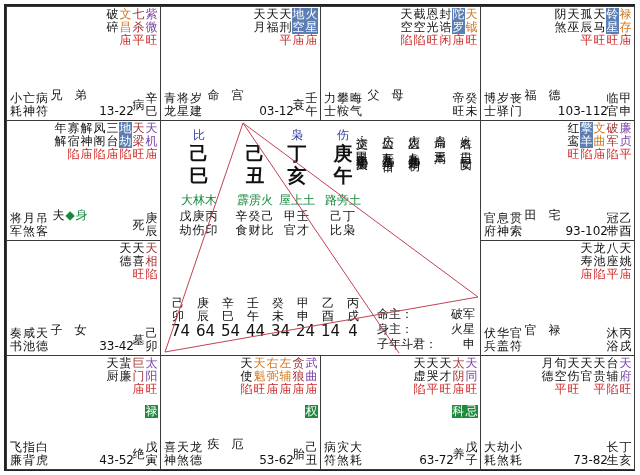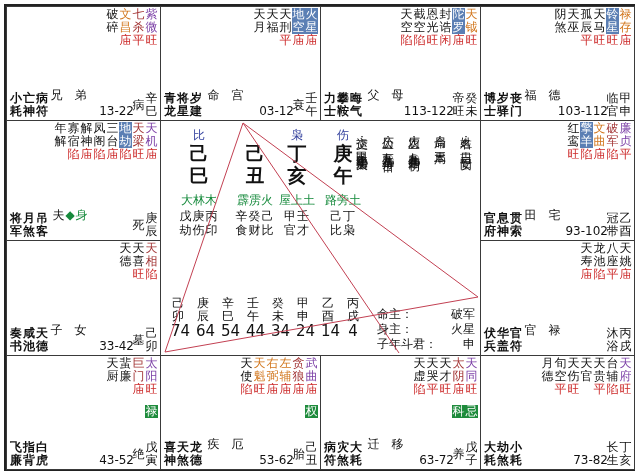--- a/index.html
+++ b/index.html
@@ -13,21 +13,21 @@
   .scol{width:13px;display:flex;flex-direction:column;align-items:center;
         font-size:12px;line-height:13px;}
   .scol span{height:13px;width:13px;text-align:center;display:block;overflow:hidden;}
   .c-k{color:#111}
   .c-o{color:#D2771E}
   .c-p{color:#7B3FA6}
   .c-r{color:#A33636}
   .c-s{background:#5B7FB4;color:#fff;}
   .bri{color:#CC2929;}
   .hua{margin-top:9px;background:#1E8B3C;color:#fff;}
-  .gods{position:absolute;left:3px;bottom:2px;font-size:12px;line-height:13px;letter-spacing:1px;font-weight:bold;}
+  .gods{position:absolute;left:3px;bottom:2px;font-size:12px;line-height:13px;letter-spacing:1px;}
   .pname{position:absolute;left:0;right:26px;bottom:16px;text-align:center;
          font-size:12px;letter-spacing:4px;white-space:nowrap;}
   .pname .body{color:#168A3C;}
   .pname.tight{letter-spacing:1px;}
   .prange{position:absolute;left:0;right:26px;bottom:2px;text-align:right;font-size:12px;}
   .stagegz{position:absolute;right:2px;bottom:2px;display:flex;}
   .sgcol{display:flex;flex-direction:column;justify-content:center;width:13px;
          font-size:12px;line-height:13px;text-align:center;}
   .centerbox{left:160px;top:120px;width:321px;height:236px;}
   .pillar{position:absolute;top:6px;width:48px;text-align:center;}
@@ -274,21 +274,20 @@
           <span class="ch c-o">天</span>
           <span class="ch c-o">钺</span>
           <span class="bri">旺</span>
         </div>
       </div>
       <div class="gods">
         <div class="gline">力攀晦</div>
         <div class="gline">士鞍气</div>
       </div>
       <div class="pname"><span>父 母</span></div>
-      <div class="prange">113-122</div>
       <div class="stagegz">
         <div class="sgcol">
           <div>帝</div>
           <div>旺</div>
         </div>
         <div class="sgcol">
           <div>癸</div>
           <div>未</div>
         </div>
       </div>
@@ -635,21 +634,20 @@
           <span class="ch c-p">天</span>
           <span class="ch c-p">同</span>
           <span class="bri">旺</span>
           <span class="hua">忌</span>
         </div>
       </div>
       <div class="gods">
         <div class="gline">病灾大</div>
         <div class="gline">符煞耗</div>
       </div>
-      <div class="pname"><span>迁 移</span></div>
       <div class="prange">63-72</div>
       <div class="stagegz">
         <div class="sgcol">
           <div>养</div>
         </div>
         <div class="sgcol">
           <div>戊</div>
           <div>子</div>
         </div>
       </div>

